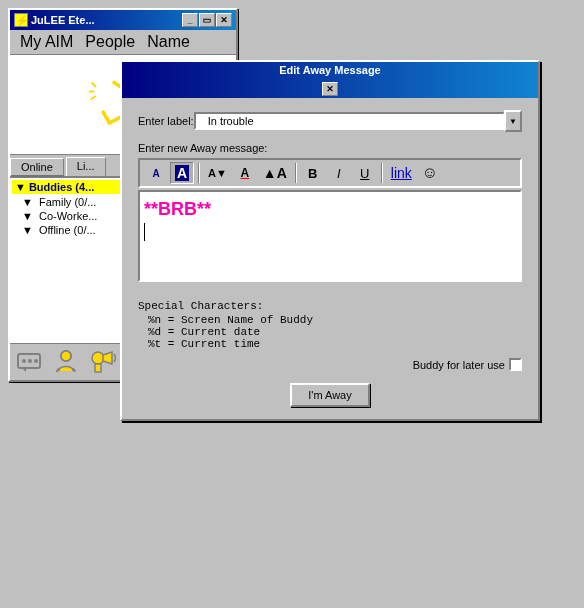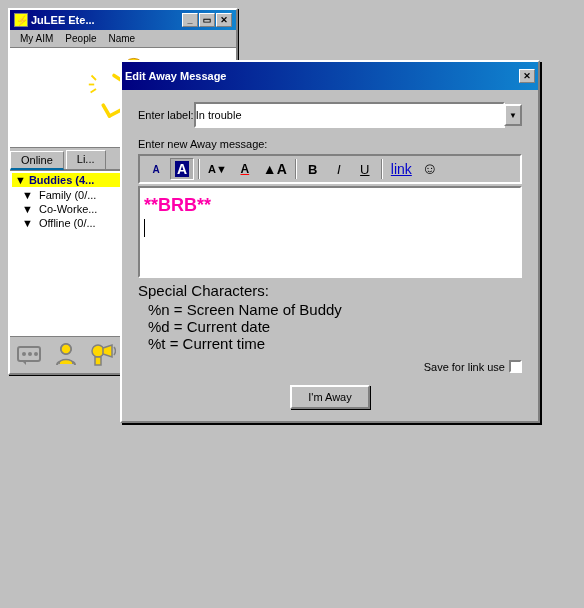--- a/index.html
+++ b/index.html
@@ -78,21 +78,21 @@
     .menu-bar {
       background: #c0c0c0;
       display: flex;
       padding: 2px 4px;
       border-bottom: 1px solid #808080;
     }
 
     .menu-item {
       padding: 1px 6px;
       cursor: pointer;
-      font-size: 10px;
+      font-size: 16px;
     }
 
     
     .aim-mascot {
       background: white;
       height: 100px;
       display: flex;
       align-items: center;
       justify-content: center;
       border-bottom: 1px solid #808080;
@@ -119,21 +119,21 @@
       border-bottom: none;
       cursor: pointer;
       background: #c0c0c0;
       font-size: 11px;
       border-color: #ffffff #808080 transparent #ffffff;
       margin-right: 2px;
     }
 
     .tab.active {
       background: #c0c0c0;
-      border-bottom: 2px solid #0369a1;
+      border-bottom: 2px solid #737373;
       z-index: 1;
       position: relative;
       top: 1px;
     }
 
     
     .buddy-list {
       background: white;
       height: 165px;
       overflow-y: auto;
@@ -188,25 +188,26 @@
       border-color: #ffffff #808080 #808080 #ffffff;
       box-shadow: 2px 2px 0 #000;
       z-index: 100;
     }
 
     .dialog-titlebar {
       background: linear-gradient(to right, #000080, #1084d0);
       color: white;
       font-weight: bold;
       font-size: 11px;
-      padding: 2px 3px;
+      padding: 2px 12px;
       display: flex;
       align-items: center;
       justify-content: space-between;
-      height: 28px;
+      height: 36px;
+      flex-direction: column;
     }
 
     .dialog-close-btn {
       width: 16px;
       height: 14px;
       background: #c0c0c0;
       border: 1px solid;
       border-color: #ffffff #808080 #808080 #ffffff;
       display: flex;
       align-items: center;
@@ -235,27 +236,27 @@
 
     
     .dropdown-wrapper {
       display: flex;
       align-items: center;
       flex: 1;
     }
 
     .win95-select {
       flex: 1;
-      height: 26px;
+      height: 18px;
       background: white;
       border: 2px solid;
       border-color: #808080 #ffffff #ffffff #808080;
       font-family: 'MS Sans Serif', Arial, sans-serif;
       font-size: 11px;
-      padding: 1px 0;
+      padding: 1px 12px;
       appearance: none;
       -webkit-appearance: none;
     }
 
     .dropdown-arrow-btn {
       width: 18px;
       height: 22px;
       background: #c0c0c0;
       border: 2px solid;
       border-color: #ffffff #808080 #808080 #ffffff;
@@ -325,23 +326,24 @@
 
     .cursor-line {
       display: block;
       border-left: 1px solid #000;
       height: 18px;
       margin-top: 2px;
     }
 
     
     .special-chars {
-      margin-top: 4px;
-      font-size: 15px;
+      margin-top: 18px;
+      font-size: 11px;
       color: #000;
+      font-family: Liberation Mono, monospace;
     }
 
     .special-chars-title {
       font-weight: normal;
       margin-bottom: 2px;
     }
 
     .special-char-line {
       padding-left: 10px;
     }
@@ -573,21 +575,21 @@
 
     <div class="special-chars">
       <div class="special-chars-title">Special Characters:</div>
       <div class="special-char-line">%n  =  Screen Name of Buddy</div>
       <div class="special-char-line">%d  =  Current date</div>
       <div class="special-char-line">%t   =  Current time</div>
     </div>
 
     <div class="save-row">
       <label class="checkbox-label">
-        <span>Save for link use</span>
+        <span>Buddy for later use</span>
         <div class="win95-checkbox"></div>
       </label>
     </div>
 
     <div class="buttons-row">
       <button class="win95-button">I'm Away</button>
     </div>
   </div>
 </div>
 

